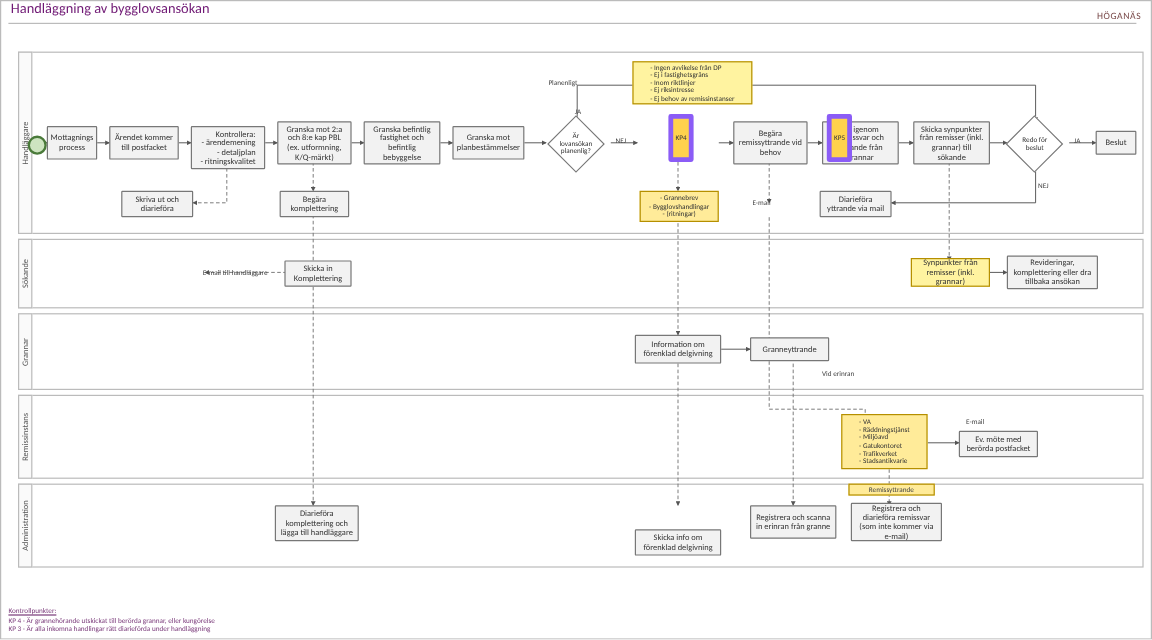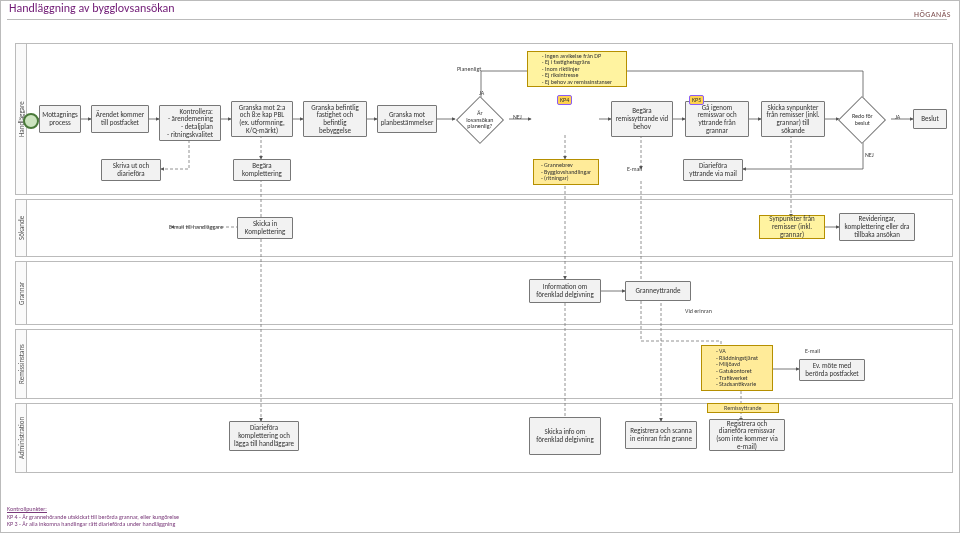--- a/index.html
+++ b/index.html
@@ -10,21 +10,21 @@
   .lane{position:absolute;left:14px;right:6px;border:1px solid #bbb;box-sizing:border-box;background:#fff}
   .lane-label{position:absolute;left:-1px;top:-1px;bottom:-1px;width:10px;border:1px solid #bbb;background:#fafafa;writing-mode:vertical-rl;transform:rotate(180deg);display:flex;align-items:center;justify-content:center;font-size:7px;color:#555}
   .node{position:absolute;border:1px solid #777;display:flex;align-items:center;justify-content:center;text-align:center;padding:2px 3px;box-sizing:border-box;line-height:1.1}
   .box{background:#f2f2f2;border-radius:1px}
   .box-yellow{background:#ffeb99;border-color:#b58f00}
   .box-highlight{background:#fff3a0;border-color:#b58f00}
   .diamond{width:34px;height:34px;transform:rotate(45deg);background:#fff;border:1px solid #777}
   .diamond span{transform:rotate(-45deg);display:block;font-size:6px}
   .circle{width:12px;height:12px;border-radius:50%;border:2px solid #4a7a3a;background:#cde4c0}
   svg.conn{position:absolute;left:0;top:0;width:960px;height:533px;pointer-events:none}
-  .kp{position:absolute;font-size:6px;background:#ffd24d;border:1px solid #8b5cf6;padding:0 2px;border-radius:2px}
+  .kp{position:absolute;font-size:6px;background:#ffd24d;border:4px solid #8b5cf6;padding:12px 2px;border-radius:2px}
   .edge-lbl{position:absolute;font-size:6px;color:#444;background:transparent}
   .notes{position:absolute;left:6px;bottom:4px;font-size:6px;color:#7a3a7a;line-height:1.2}
   .notes u{text-decoration:underline}
 </style>
 </head>
 <body>
 
 <div class="page">
   <div class="title">Handläggning av bygglovsansökan</div>
   <div class="titlebar"></div>
@@ -140,21 +140,21 @@
   <div class="node box" style="left:760px;top:100px;width:64px;height:36px">Skicka synpunkter från remisser (inkl. grannar) till sökande</div>
 
   <div class="node diamond" style="left:844px;top:102px">
       <span>Redo för beslut</span>
     </div>
 
   <div class="node box" style="left:912px;top:108px;width:34px;height:20px">Beslut</div>
 
   <div class="node box" style="left:100px;top:158px;width:60px;height:22px">Skriva ut och diarieföra</div>
   <div class="node box" style="left:232px;top:158px;width:58px;height:22px">Begära komplettering</div>
-  <div class="node box-yellow" style="left:532px;top:158px;width:66px;height:26px;text-align:left;white-space:pre-line;font-size:6px">- Grannebrev
+  <div class="node box-yellow" style="left:532px;top:158px;width:66px;height:26px;text-align:center;white-space:pre-line;font-size:6px">- Grannebrev
 - Bygglovshandlingar
 - (ritningar)</div>
   <div class="node box" style="left:682px;top:158px;width:60px;height:22px">Diarieföra yttrande via mail</div>
 
   <div class="edge-lbl" style="left:456px;top:64px">Planenligt</div>
   <div class="edge-lbl" style="left:478px;top:88px">JA</div>
   <div class="edge-lbl" style="left:512px;top:112px">NEJ</div>
   <div class="edge-lbl" style="left:894px;top:112px">JA</div>
   <div class="edge-lbl" style="left:864px;top:150px">NEJ</div>
   <div class="edge-lbl" style="left:626px;top:164px">E-mail</div>
@@ -172,21 +172,21 @@
 - Räddningstjänst
 - Miljöavd
 - Gatukontoret
 - Trafikverket
 - Stadsantikvarie</div>
   <div class="node box" style="left:798px;top:358px;width:66px;height:22px">Ev. möte med berörda postfacket</div>
   <div class="edge-lbl" style="left:804px;top:346px">E-mail</div>
   <div class="edge-lbl" style="left:706px;top:402px;background:#ffeb99;border:1px solid #b58f00;padding:0 16px">Remissyttrande</div>
 
   <div class="node box" style="left:228px;top:420px;width:70px;height:30px">Diarieföra komplettering och lägga till handläggare</div>
-  <div class="node box" style="left:528px;top:416px;width:72px;height:38px">Skicka info om förenklad delgivning</div>
+  <div class="node box" style="left:528px;top:440px;width:72px;height:22px">Skicka info om förenklad delgivning</div>
   <div class="node box" style="left:624px;top:420px;width:72px;height:28px">Registrera och scanna in erinran från granne</div>
   <div class="node box" style="left:708px;top:418px;width:76px;height:32px">Registrera och diarieföra remissvar (som inte kommer via e-mail)</div>
 
   <div class="notes">
     <u>Kontrollpunkter:</u><br>
     <span>KP 4 - Är grannehörande utskickat till berörda grannar, eller kungörelse</span><br>
     <span>KP 3 - Är alla inkomna handlingar rätt diarieförda under handläggning</span>
   </div>
 </div>
 

